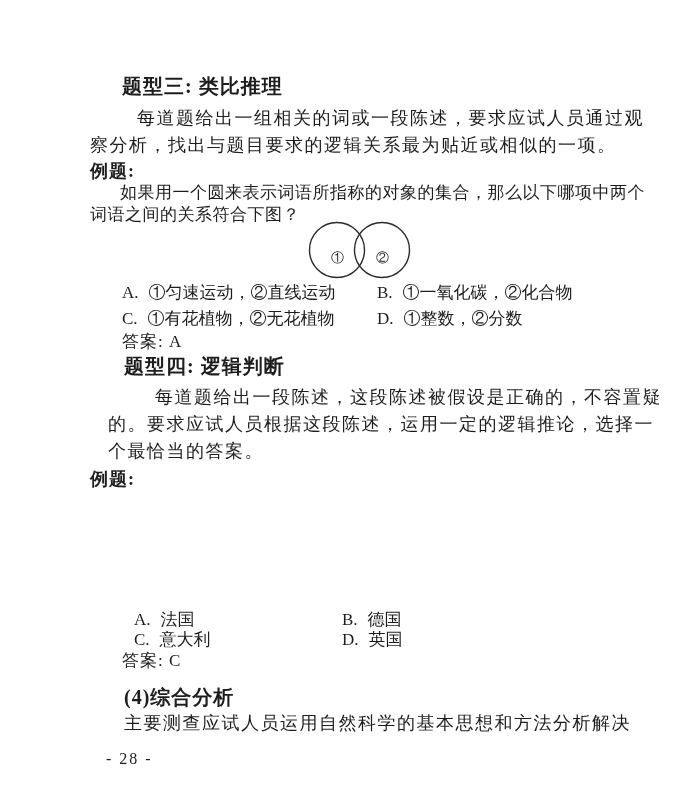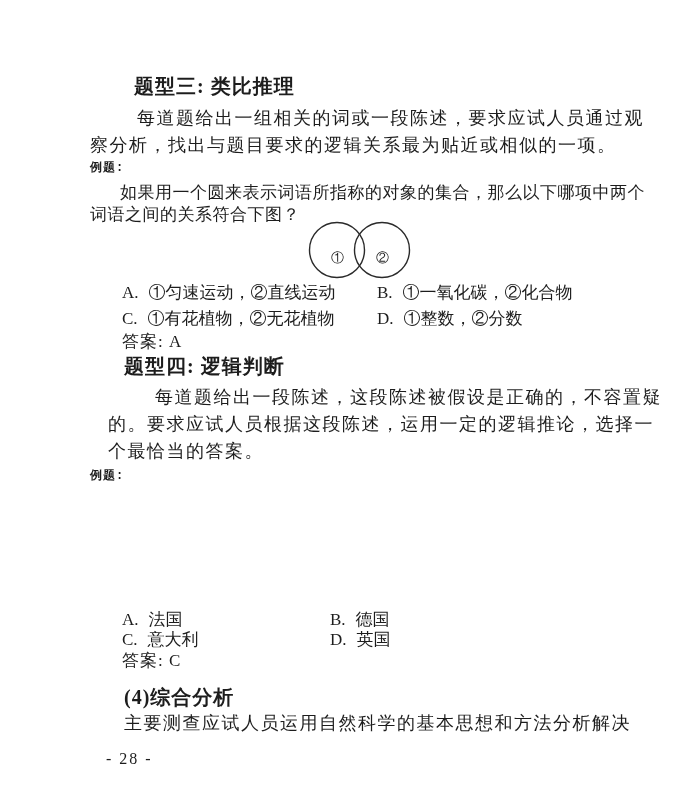--- a/index.html
+++ b/index.html
@@ -10,50 +10,50 @@
     background:#ffffff;
     font-family:"Liberation Serif","DejaVu Serif",serif;
     color:#1d1d1d;
     overflow:hidden;
   }
   .abs { position:absolute; white-space:nowrap; }
 
   .heading { font-size:20px; font-weight:bold; letter-spacing:1px; }
   .body-par .line { line-height:27px; font-size:18px; letter-spacing:1.5px; }
   .body-par .indent2 { padding-left:47px; }
-  .example-label { font-size:12px; font-weight:bold; letter-spacing:1px;font-family:Liberation Mono, monospace; }
+  .example-label { font-size:18px; font-weight:bold; letter-spacing:1px; }
 
   .q-par .line { font-size:17px; letter-spacing:0.5px; }
   .sec3-q .line { line-height:21.5px; }
   .sec3-q .indentq { padding-left:30px; }
   .sec4-q .line { line-height:25.3px; }
   .sec4-q .indentq { padding-left:30px; }
 
   .opt-grid { font-size:17px; }
   .opt-row { display:flex; }
   .sec3-options .opt-row { line-height:25.5px; }
-  .sec4-options .opt-row { line-height:19.5px; }
+  .sec4-options .opt-row { line-height:19.5px;margin-left:12px; }
   .sec3-options .opt-cell.first { width:255px; }
   .sec4-options .opt-cell.first { width:208px; }
   .opt-key { display:inline-block; margin-right:10px; }
 
   .answer { font-size:17px; letter-spacing:1px; }
 
   .sec5-desc { font-size:18px; letter-spacing:1.5px; }
   .footer-pagenum { font-size:16px; letter-spacing:2px; }
 
   .venn svg { display:block; }
   .venn text { font-size:13px; fill:#1d1d1d; }
 </style>
 </head>
 <body>
 
 <div class="page">
 
-  <div class="abs heading" style="left:122px; top:73px;margin-left:12px;">题型三: 类比推理</div>
+  <div class="abs heading" style="left:122px; top:73px;">题型三: 类比推理</div>
 
   <div class="abs body-par" style="left:90px; top:105px;">
     <div class="line indent2">每道题给出一组相关的词或一段陈述，要求应试人员通过观</div>
     <div class="line">察分析，找出与题目要求的逻辑关系最为贴近或相似的一项。</div>
   </div>
 
   <div class="abs example-label" style="left:90px; top:159px;">例题:</div>
 
   <div class="abs q-par sec3-q" style="left:90px; top:182px;">
     <div class="line indentq">如果用一个圆来表示词语所指称的对象的集合，那么以下哪项中两个</div>

